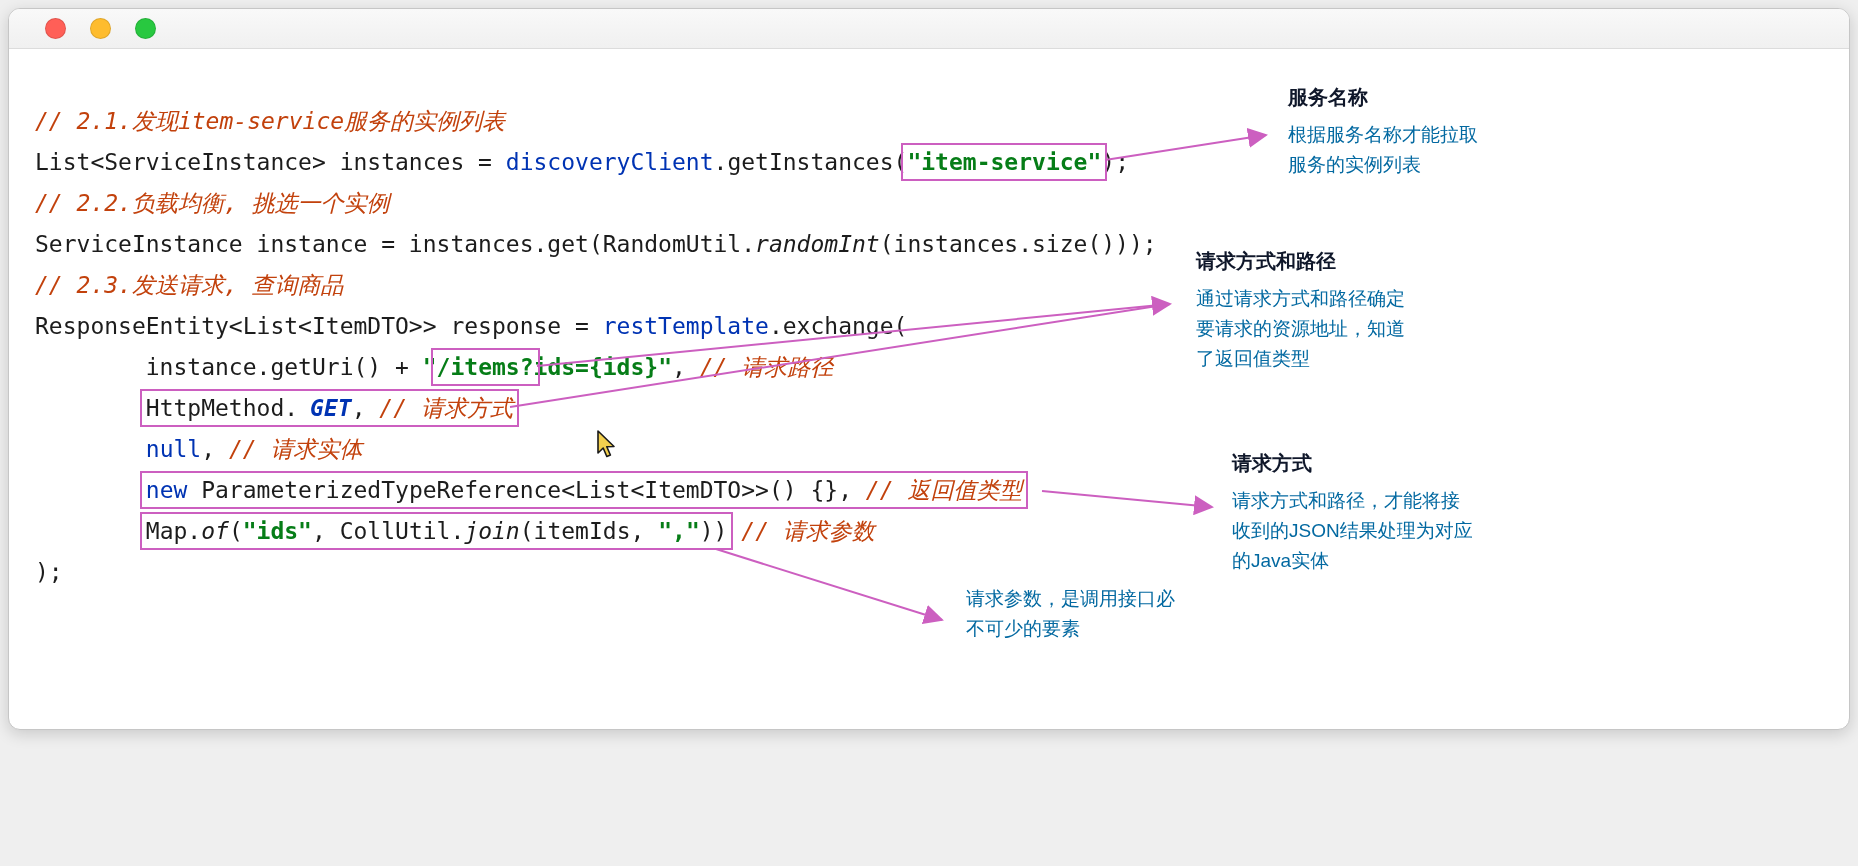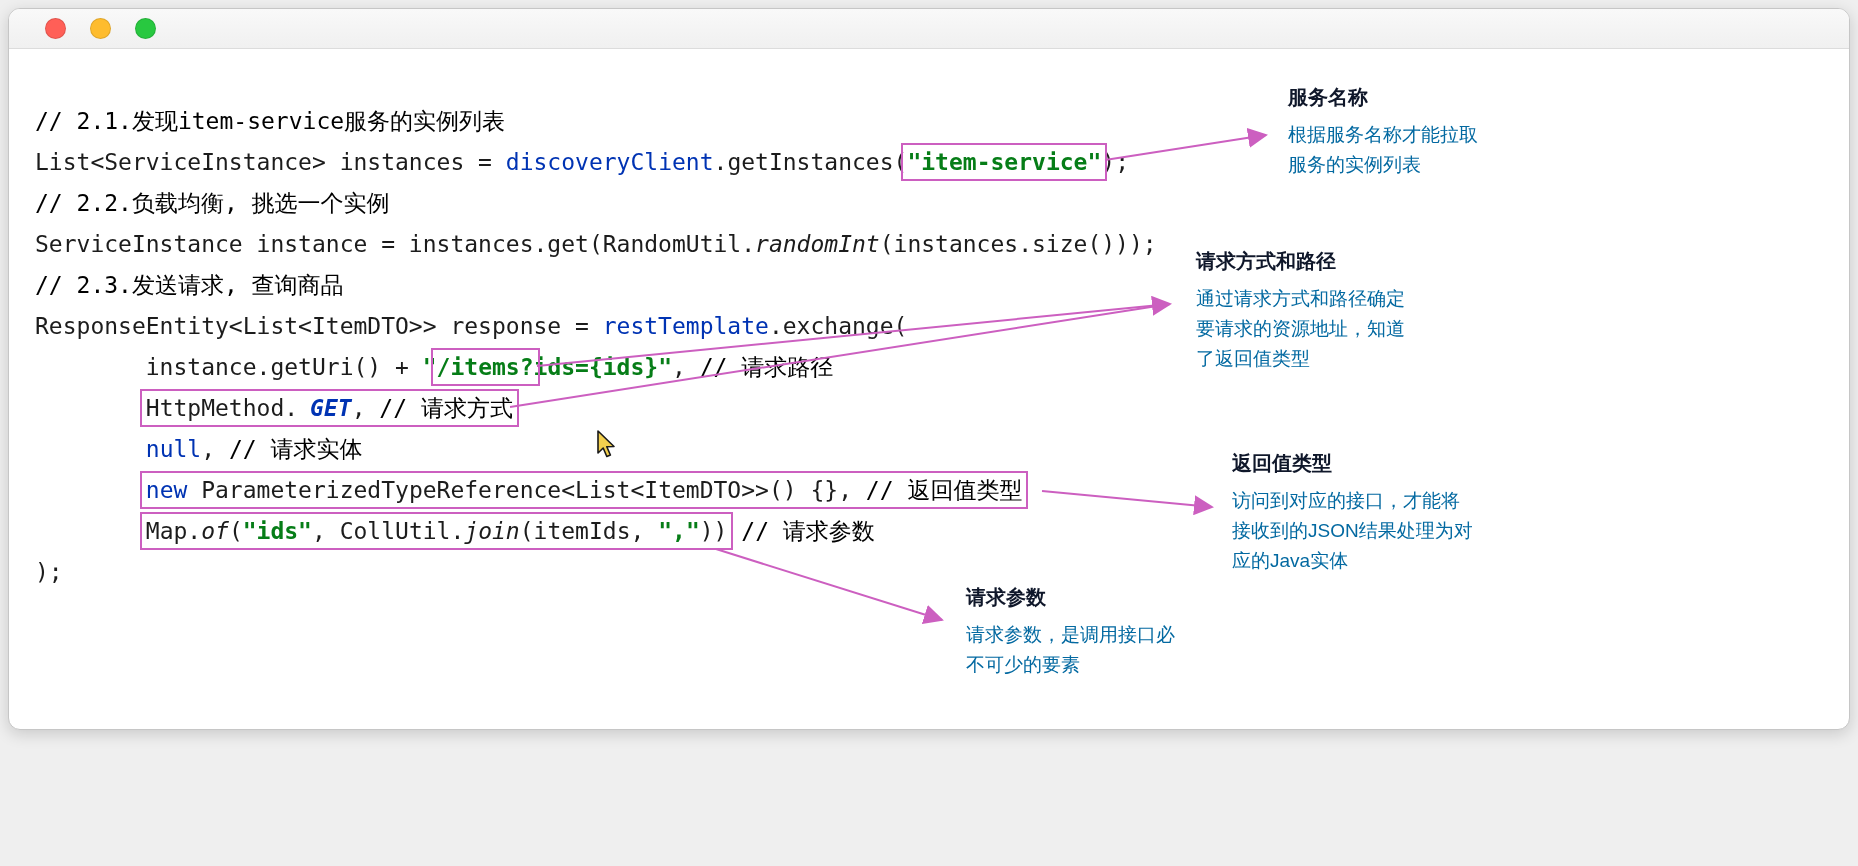--- a/index.html
+++ b/index.html
@@ -24,21 +24,21 @@
   .tl.red    { background:#ff5f57; }
   .tl.yellow { background:#febc2e; }
   .tl.green  { background:#28c840; }
 
   .code-block {
     position:absolute; left:35px; top:101px; z-index:3;
     font-family:"DejaVu Sans Mono","Liberation Mono",monospace;
     font-size:23px; line-height:41px; color:#1c1c1c; white-space:pre;
   }
   .code-line { height:41px; }
-  .t-cm  { color:#000000; }
+  .t-cm  { color:#c2410c; font-style:italic; }
   .t-str { color:#067d17; font-weight:bold; }
   .t-kw  { color:#0033b3; font-weight:normal; }
   .t-kwi { color:#0033b3; font-weight:bold; font-style:italic;margin-left:12px; }
   .t-it  { font-style:italic;text-align:right; }
   .hl { outline:2px solid #cc5fc0; outline-offset:4px; }
 
   .callout { position:absolute; z-index:4; }
   .callout .c-title { font-size:20px; font-weight:bold; color:#0f172a; margin-bottom:9px; }
   .callout .c-body  { font-size:19px; line-height:30px; color:#0369a1; }
   #callout-service-name  { left:1288px; top:84px;  width:198px; }
@@ -66,25 +66,24 @@
 
 <div class="callout" id="callout-service-name">
   <div class="c-title">服务名称</div>
   <div class="c-body">根据服务名称才能拉取服务的实例列表</div>
 </div>
 <div class="callout" id="callout-method-path">
   <div class="c-title">请求方式和路径</div>
   <div class="c-body">通过请求方式和路径确定要请求的资源地址，知道了返回值类型</div>
 </div>
 <div class="callout" id="callout-return-type">
-  <div class="c-title">返回值类型</div>
-  <div class="c-body">访问到对应的接口，才能将接收到的JSON结果处理为对应的Java实体</div>
+  <div class="c-title">请求方式</div>
+  <div class="c-body">请求方式和路径，才能将接收到的JSON结果处理为对应的Java实体</div>
 </div>
 <div class="callout" id="callout-request-params">
-  <div class="c-title">请求参数</div>
   <div class="c-body">请求参数，是调用接口必不可少的要素</div>
 </div>
 
 <svg class="arrows" width="1858" height="866">
   <defs>
     <marker id="ah" markerWidth="12" markerHeight="10" refX="9" refY="5" orient="auto">
       <path d="M0,0 L10,5 L0,10 z" fill="#cc5fc0"></path>
     </marker>
   </defs>
   <line x1="1105" y1="160" x2="1266" y2="135" marker-end="url(#ah)"></line>

